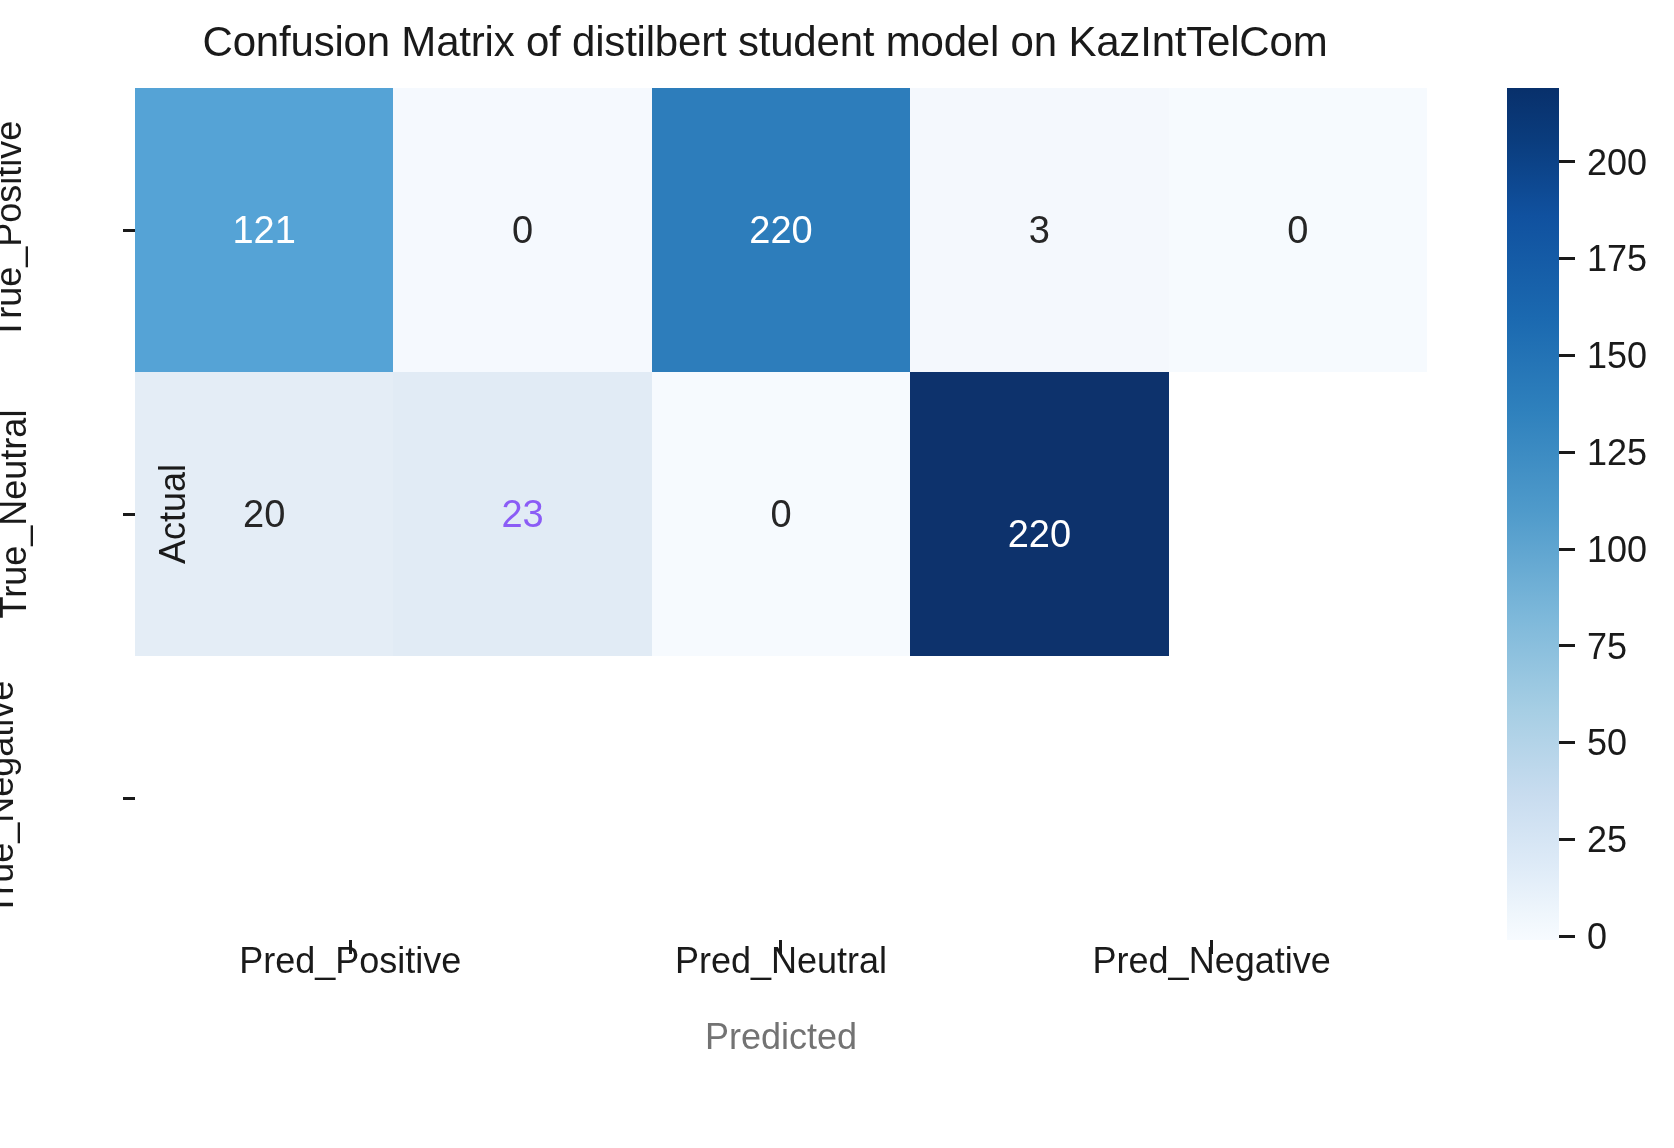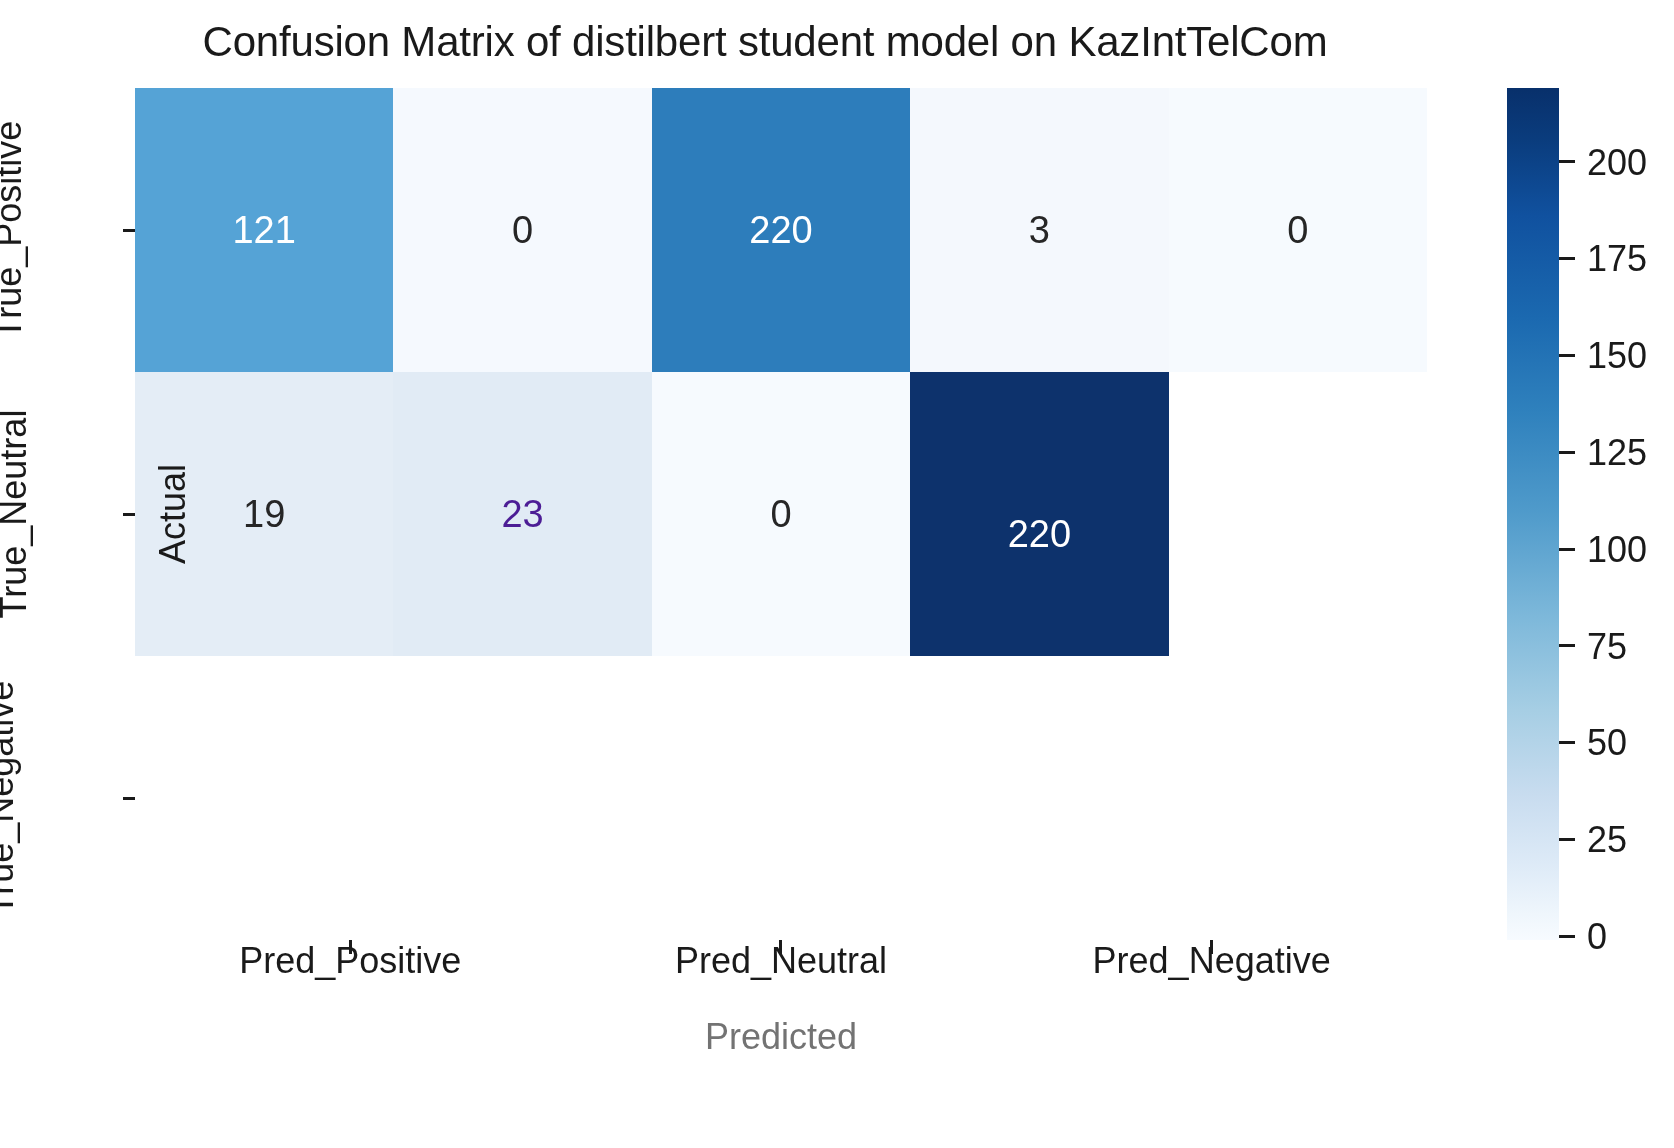--- a/index.html
+++ b/index.html
@@ -188,25 +188,25 @@
         <span class="cell-value" style="color:#ffffff;">220</span>
       </div>
 
       <div class="hm-cell" style="background:#f4f8fd;">
         <span class="cell-value" style="color:#262626;">3</span>
       </div>
       <div class="hm-cell" style="background:#f6fafe;">
         <span class="cell-value" style="color:#262626;">0</span>
       </div>
       <div class="hm-cell" style="background:#e4edf6;">
-        <span class="cell-value" style="color:#262626;">19</span>
+        <span class="cell-value" style="color:#262626;">20</span>
       </div>
 
       <div class="hm-cell" style="background:#e1ebf5;">
-        <span class="cell-value" style="color:#4c1d95;">23</span>
+        <span class="cell-value" style="color:#8b5cf6;">23</span>
       </div>
       <div class="hm-cell" style="background:#f6fafe;">
         <span class="cell-value" style="color:#262626;">0</span>
       </div>
       <div class="hm-cell" style="background:#0d326c;">
         <span class="cell-value" style="color:#ffffff;margin-top:40px;">220</span>
       </div>
     </div>
 
     <div class="ytick" style="top:0px;">

